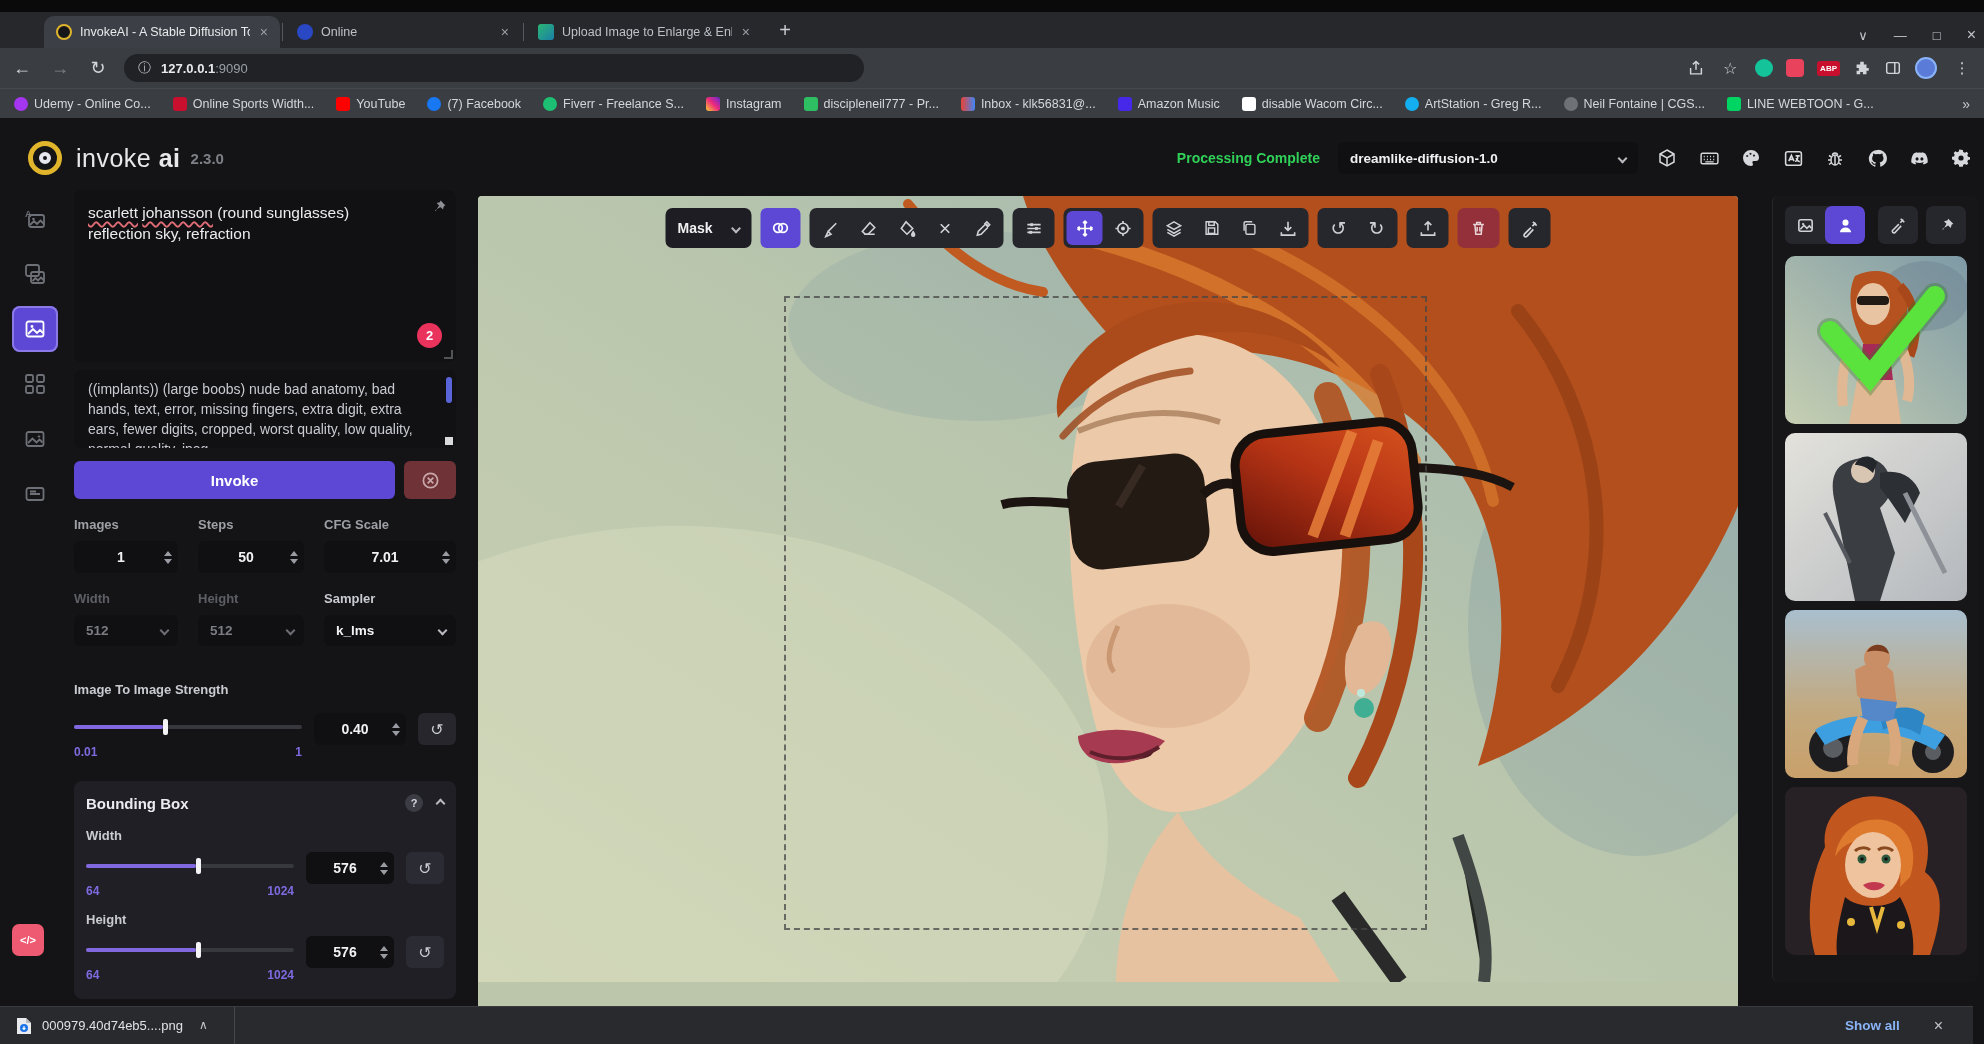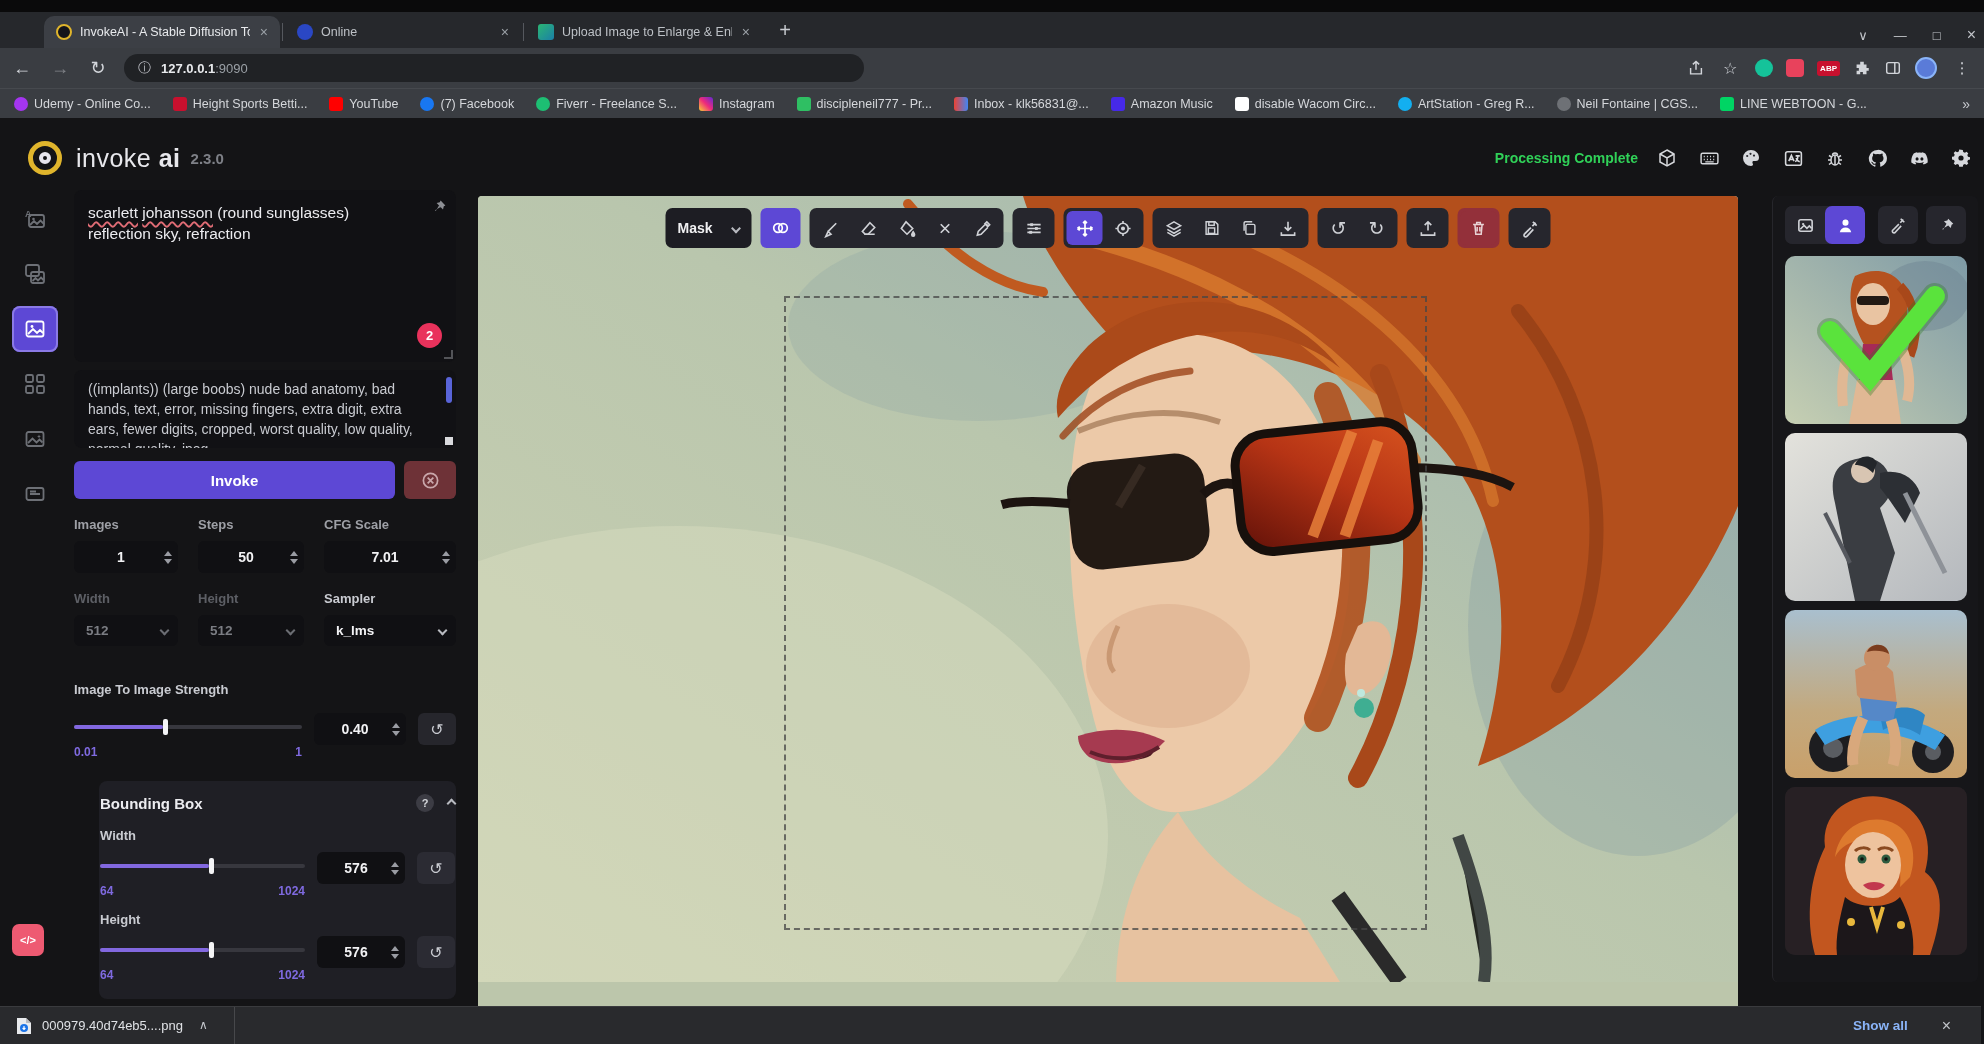--- a/index.html
+++ b/index.html
@@ -78,21 +78,21 @@
   .tri-dn { width:0; height:0; border-left:4px solid transparent; border-right:4px solid transparent; border-top:5px solid #9a9ca3; }
   .selbox { height:31px; background:#101013; border-radius:6px; display:flex; align-items:center; padding:0 10px 0 12px; color:#f2f2f4; font-size:13.5px; font-weight:bold;gap:32px; }
   .selbox.dim { color:#7b7d83; }
   .slider-wrap { position:relative; height:26px; }
   .track { position:absolute; top:8px; left:0; right:0; height:4px; border-radius:2px; background:#37373e; }
   .fill { position:absolute; top:8px; left:0; height:4px; border-radius:2px; background:#8268e0; }
   .knob { position:absolute; top:2px; width:5px; height:16px; border-radius:2px; background:#f4f4f6; }
   .range-lbls { display:flex; justify-content:space-between; font-size:12px; font-weight:bold; color:#7f6ae0; margin-top:2px; }
   .strength-row { display:flex; gap:12px; margin-top:16px; }
   .reset-btn { width:38px; height:32px; background:#26262c; border-radius:6px; color:#c9cbd1; font-size:16px; display:flex; align-items:center; justify-content:center; }
-  .bbox-panel { margin-top:22px; background:#1f1f25; border-radius:8px; padding:13px 1px 17px;margin-left:25px; }
+  .bbox-panel { margin-top:22px; background:#1f1f25; border-radius:8px; padding:13px 12px 17px; }
   .bbox-head { display:flex; align-items:center; }
   .bbox-title { font-size:15px; font-weight:bold; color:#ececf0; }
   .help-dot { margin-left:auto; width:18px; height:18px; border-radius:50%; background:#3c3c44; color:#d6d8dc; font-size:11px; font-weight:bold; display:flex; align-items:center; justify-content:center; }
   .bbox-head .chev { margin-left:14px; }
   .bb-row { display:flex; align-items:flex-end; gap:12px; margin-top:4px; }
   .bb-sl { flex:1; }
 
   
   .canvas { position:absolute; top:78px; left:478px; width:1260px; height:992px; border-radius:4px; overflow:hidden; background:#bcc6ab; }
   .art { position:absolute; inset:0; }
@@ -120,21 +120,21 @@
   .seg2 { display:flex; background:#26262d; border-radius:7px; overflow:hidden; }
   .rp-btn { width:40px; height:38px; display:flex; align-items:center; justify-content:center; color:#cfd1d6; border-radius:7px; background:#26262d; }
   .rp-btn.active { background:#5d48d5; color:#fff; }
   .rp-gap { margin-left:auto; display:flex; gap:8px; }
   .thumbs { margin-top:12px; display:flex; flex-direction:column; gap:9px; }
   .thumb { width:182px; height:168px; border-radius:10px; overflow:hidden; background:#222; position:relative; }
   .thumb svg { display:block; }
 
   
   .code-btn { position:absolute; left:12px; bottom:50px; width:32px; height:32px; border-radius:7px; background:#ee5a72; color:#fff; font-size:11px; font-weight:bold; display:flex; align-items:center; justify-content:center; z-index:5; }
-  .dlbar { position:absolute; left:0; right:3px; bottom:0; height:38px; background:#292a2d; border-top:1px solid #3a3b3e; display:flex; align-items:center; padding:0 16px;justify-content:center; }
+  .dlbar { position:absolute; left:0; right:11px; bottom:0; height:38px; background:#292a2d; border-top:1px solid #3a3b3e; display:flex; align-items:center; padding:0 16px;justify-content:center; }
   .dl-chip { display:flex; align-items:center; gap:10px; color:#dfe1e5; font-size:13px; }
   .dl-chev { color:#c3c6cb; font-size:12px; margin-left:6px; }
   .dl-sep { width:1px; height:38px; background:#47484b; margin-left:26px; }
   .showall { margin-left:auto; color:#8ab4f8; font-size:13.5px; font-weight:bold; }
   .dl-close { color:#c3c6cb; font-size:16px; margin-left:34px; margin-right:14px; }
 
   svg.i { display:block; }
 </style>
 </head>
 <body>
@@ -200,21 +200,21 @@
     </div>
   </div>
 
   <div class="bookmarks">
     <span class="bm">
         <span class="bico" style="background:#a435f0;border-radius:50%"></span>
         <span>Udemy - Online Co...</span>
       </span>
     <span class="bm">
         <span class="bico" style="background:#c8102e"></span>
-        <span>Height Sports Betti...</span>
+        <span>Online Sports Width...</span>
       </span>
     <span class="bm">
         <span class="bico" style="background:#f00"></span>
         <span>YouTube</span>
       </span>
     <span class="bm">
         <span class="bico" style="background:#1877f2;border-radius:50%"></span>
         <span>(7) Facebook</span>
       </span>
     <span class="bm">
@@ -259,20 +259,24 @@
   <div class="app">
 
     <div class="app-header">
       <div class="logo">
           <div class="logo-in"></div>
         </div>
       <div class="brand"><span>invoke </span><b>ai</b></div>
       <div class="brand-ver">2.3.0</div>
       <div class="hdr-right">
         <span class="status-txt" style="color:#30d158">Processing Complete</span>
+        <div class="model-select">
+          <span>dreamlike-diffusion-1.0</span>
+            <span class="chev"></span>
+        </div>
         <div class="hdr-icons">
           <span class="hic">
               <svg class="i" width="20" height="20" viewBox="0 0 20 20" fill="none" stroke="#d6d8dc" stroke-width="1.5">
                 <path d="M10 2l7 4v8l-7 4-7-4V6z"></path>
                 <path d="M3 6l7 4 7-4M10 10v8"></path>
               </svg>
             </span>
           <span class="hic">
               <svg class="i" width="21" height="21" viewBox="0 0 20 20" fill="none" stroke="#d6d8dc" stroke-width="1.4">
                 <rect x="2" y="5" width="16" height="10" rx="1.5"></rect>

